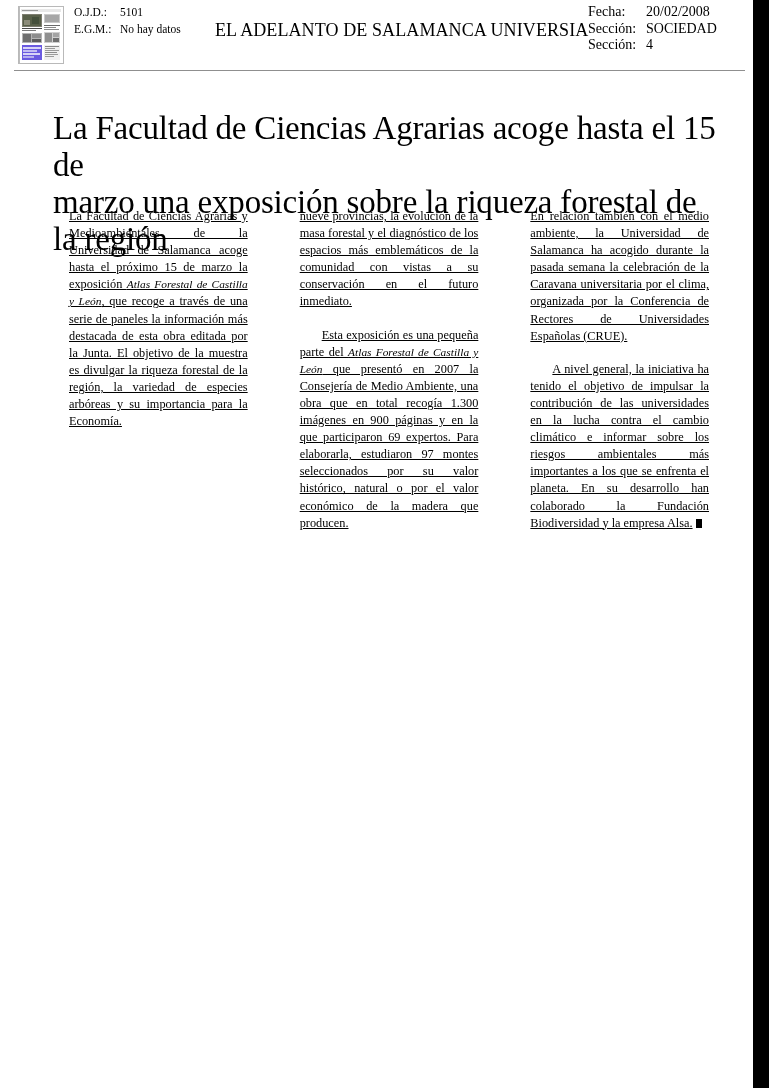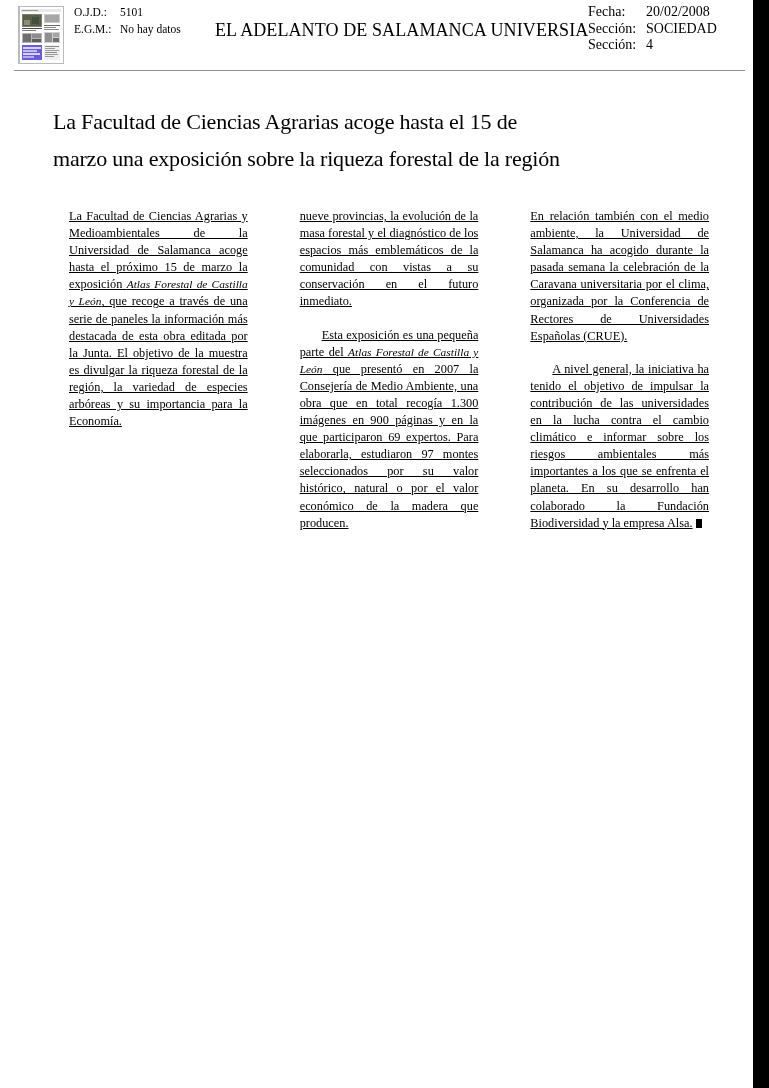--- a/index.html
+++ b/index.html
@@ -110,21 +110,21 @@
     background: #8f8f8f;
   }
 
   
   .headline {
     position: absolute;
     left: 53px;
     top: 88px;
     width: 672px;
     font-family: "Liberation Serif", serif;
-    font-size: 22px;
+    font-size: 33px;
     line-height: 37px;
     font-weight: 400;
     letter-spacing: -0.2px;
   }
   .headline .hl-line { display: block; }
 
   
   .columns {
     position: absolute;
     left: 53px;

